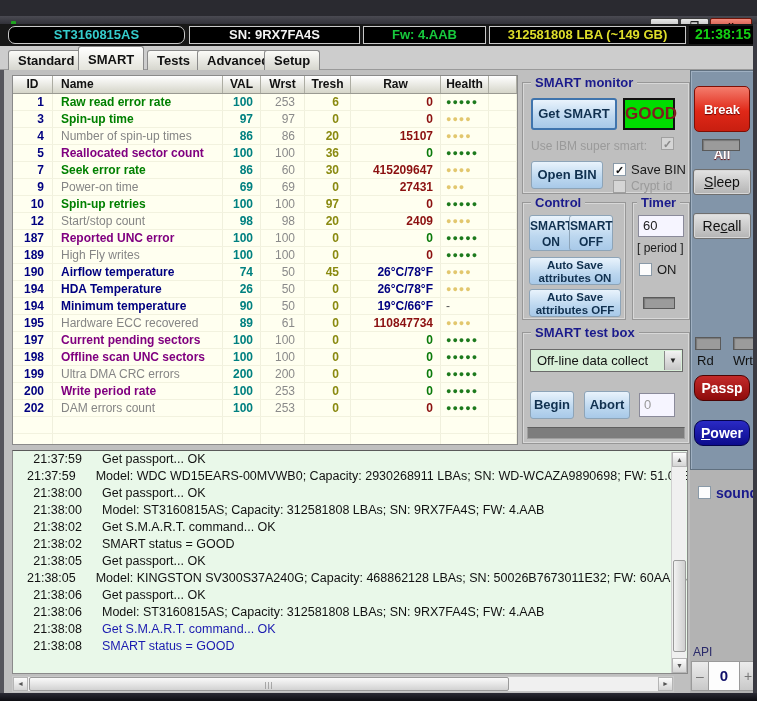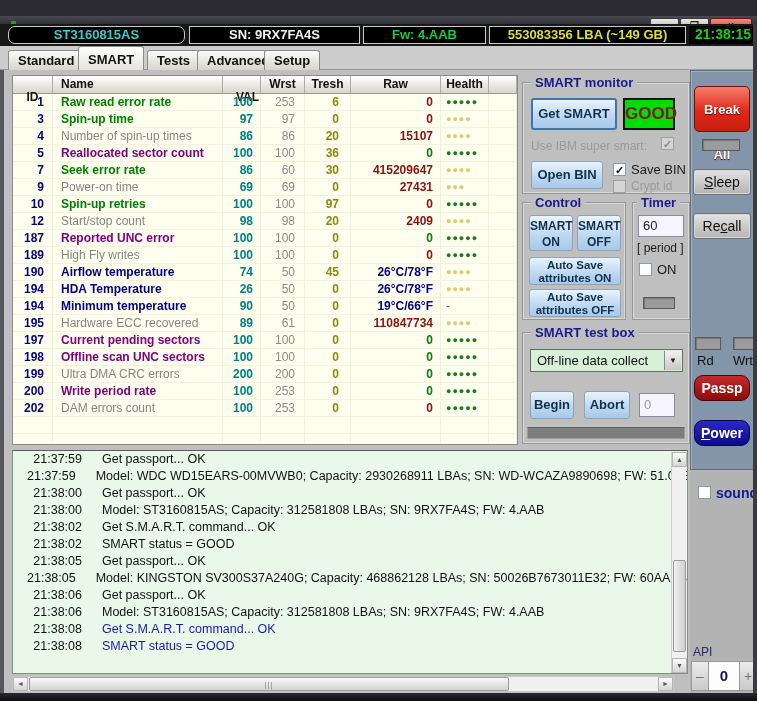--- a/index.html
+++ b/index.html
@@ -58,21 +58,21 @@
   .grow { display:flex; height:17px; font-size:12px; line-height:16px; border-bottom:1px solid #f2f2df; }
   .grow .gc { border-right:1px solid #f0f0dd; overflow:hidden; white-space:nowrap; }
   .c0{width:40px; text-align:right; padding-right:8px;}
   .c1{width:170px; text-align:left; padding-left:8px;}
   .c2{width:38px; text-align:right; padding-right:7px;}
   .c3{width:44px; text-align:right; padding-right:9px;}
   .c4{width:46px; text-align:right; padding-right:11px;}
   .c5{width:90px; text-align:right; padding-right:7px;}
   .c6{width:48px; text-align:left; padding-left:5px;}
   .c7{flex:1;}
-  .hc.c0,.hc.c2{ text-align:center; padding:13px;}
+  .hc.c0,.hc.c2{ text-align:center; padding:0;}
   .hc.c3,.hc.c4{ text-align:center; padding:0;}
   .hc.c5,.hc.c6{ text-align:center; padding:0;}
   .id-cell { color:#000080; font-weight:bold; }
   .n-green{color:#008000;font-weight:bold;} .n-purple{color:#800080;font-weight:bold;}
   .n-blue{color:#000080;font-weight:bold;}  .n-gray{color:#858585;}
   .val-cell{color:#008080;font-weight:bold;} .wrst-cell{color:#8a8a8a;}
   .tresh-cell{color:#8a8a10;font-weight:bold;}
   .raw-red{color:#8b1010;font-weight:bold;} .raw-green{color:#0a7a0a;font-weight:bold;}
   .raw-blue{color:#000080;font-weight:bold;}
   .dots{font-size:9px; letter-spacing:1px; line-height:17px;}
@@ -151,21 +151,21 @@
       <div class="wbtn">–</div>
       <div class="wbtn">❐</div>
       <div class="wbtn close">x</div>
     </div>
   </div>
 
   <div class="infobar">
     <div class="info-panel ip-model">ST3160815AS</div>
     <div class="info-panel ip-serial">SN: 9RX7FA4S</div>
     <div class="info-panel ip-fw">Fw: 4.AAB</div>
-    <div class="info-panel ip-capacity">553083356 LBA (~149 GB)</div>
+    <div class="info-panel ip-capacity">312581808 LBA (~149 GB)</div>
     <div class="info-panel ip-clock">21:38:15</div>
   </div>
 
   <div class="tabrow">
     <div class="tab" style="left:8px;">Standard</div>
     <div class="tab active" style="left:78px;">SMART</div>
     <div class="tab" style="left:147px;">Tests</div>
     <div class="tab" style="left:197px;">Advanced</div>
     <div class="tab" style="left:264px;">Setup</div>
 
@@ -416,21 +416,21 @@
       <div class="btn-blue" style="position:absolute; left:8px; top:78px; width:72px; height:28px; font-size:13px; line-height:26px;">Open BIN</div>
       <div class="cb" style="position:absolute; left:90px; top:80px;">✓</div>
       <div class="small-label" style="position:absolute; left:108px; top:79px; font-size:13px;">Save BIN</div>
       <div class="cb grayed" style="position:absolute; left:90px; top:97px;"></div>
       <div class="small-label grayed-text" style="position:absolute; left:108px; top:96px; font-size:12px;">Crypt id</div>
     </div>
 
     <div class="group" style="left:518px; top:132px; width:104px; height:118px;">
       <div class="group-label">Control</div>
       <div class="btn-blue" style="position:absolute; left:6px; top:12px; width:44px; height:36px; font-size:12px; line-height:16px; padding-top:2px;">SMART ON</div>
-      <div class="btn-blue" style="position:absolute; left:54px; top:12px; width:44px; height:36px; font-size:12px; line-height:16px; padding-top:2px;">SMART OFF</div>
+      <div class="btn-blue" style="position:absolute; left:46px; top:12px; width:44px; height:36px; font-size:12px; line-height:16px; padding-top:2px;">SMART OFF</div>
       <div class="btn-blue" style="position:absolute; left:6px; top:54px; width:92px; height:28px; font-size:11.5px; line-height:13px; padding-top:1px;">Auto Save attributes ON</div>
       <div class="btn-blue" style="position:absolute; left:6px; top:86px; width:92px; height:28px; font-size:11.5px; line-height:13px; padding-top:1px;">Auto Save attributes OFF</div>
     </div>
 
     <div class="group" style="left:628px; top:132px; width:58px; height:118px;">
       <div class="group-label" style="left:4px;">Timer</div>
       <div class="fld" style="position:absolute; left:5px; top:12px; width:46px; height:22px; line-height:20px;">60</div>
       <div class="small-label" style="position:absolute; left:4px; top:38px; font-size:12px;">[ period ]</div>
       <div class="cb" style="position:absolute; left:6px; top:60px;"></div>
       <div class="small-label" style="position:absolute; left:24px; top:59px; font-size:13px;">ON</div>

